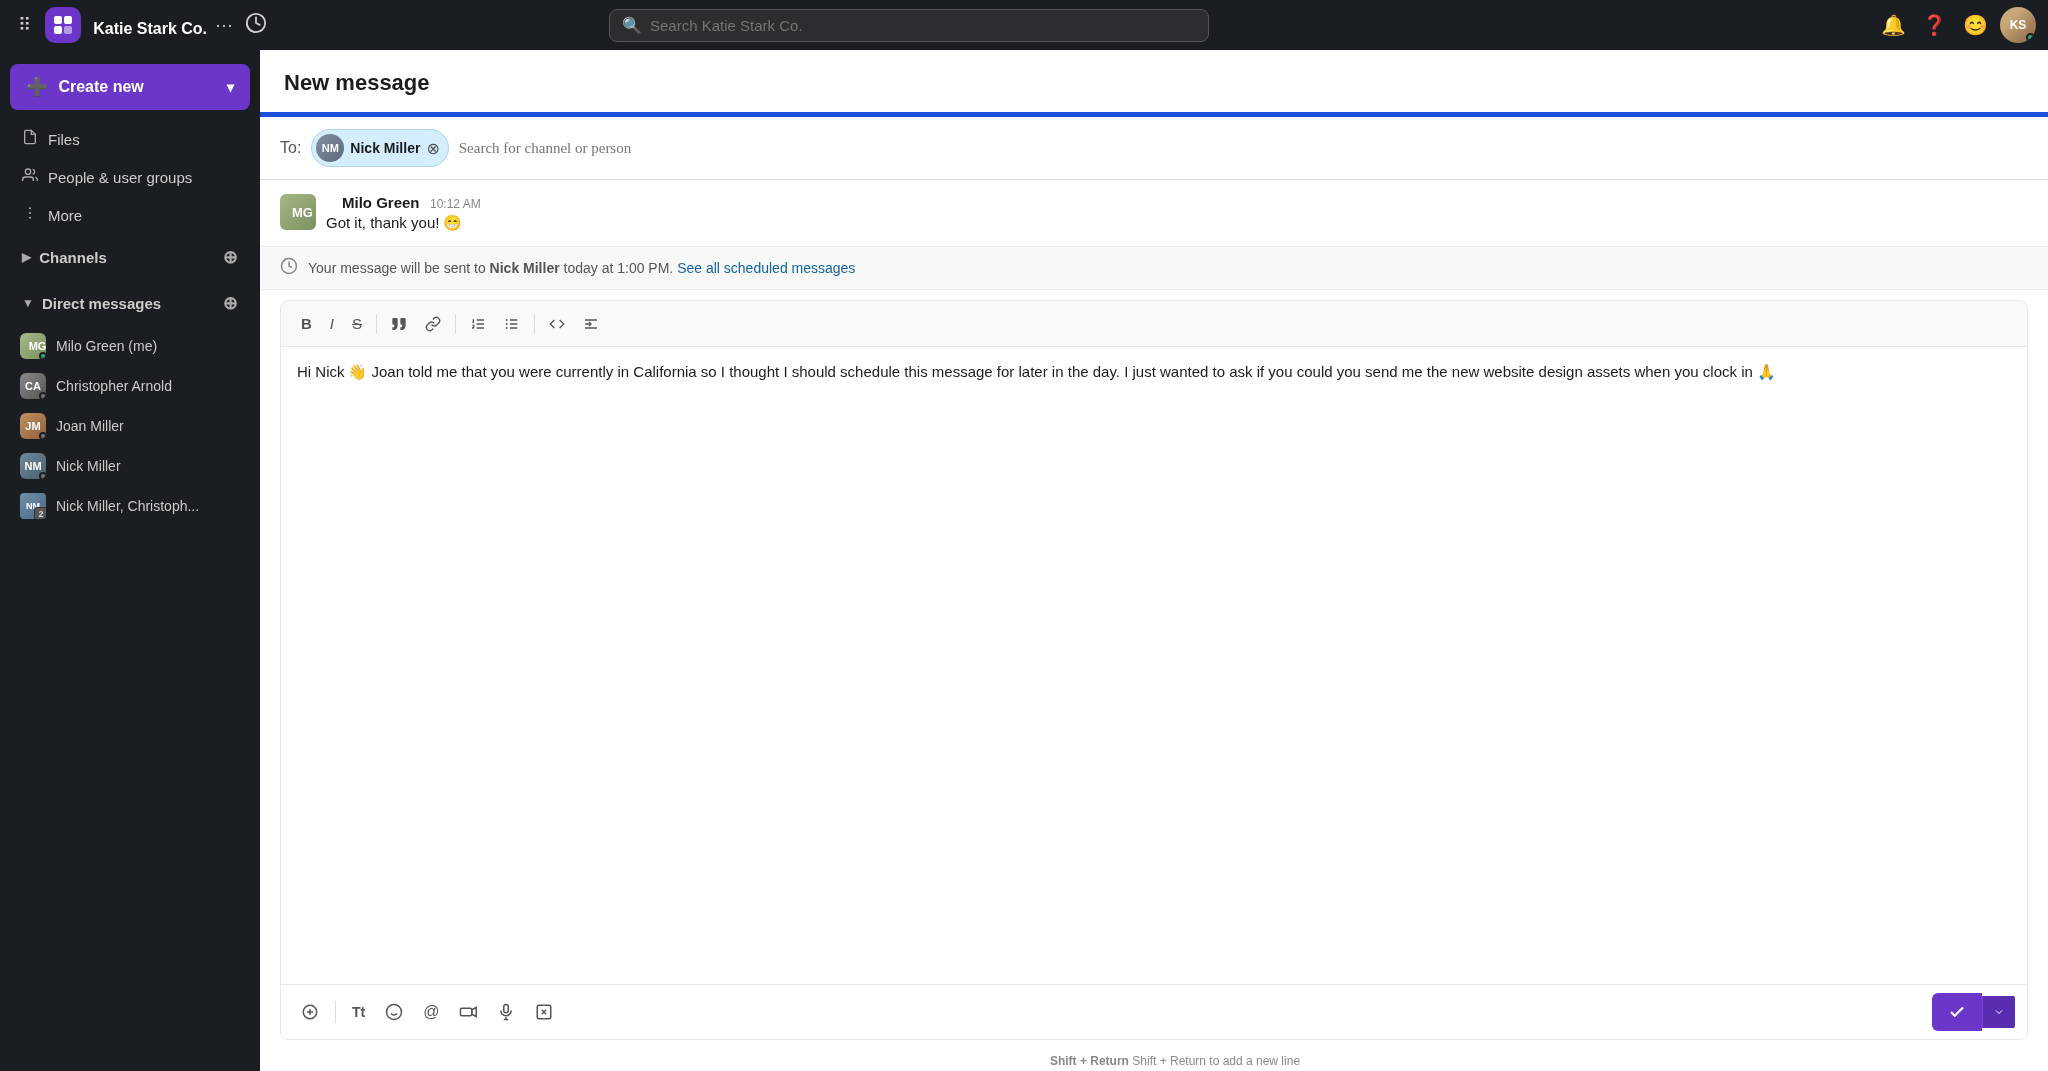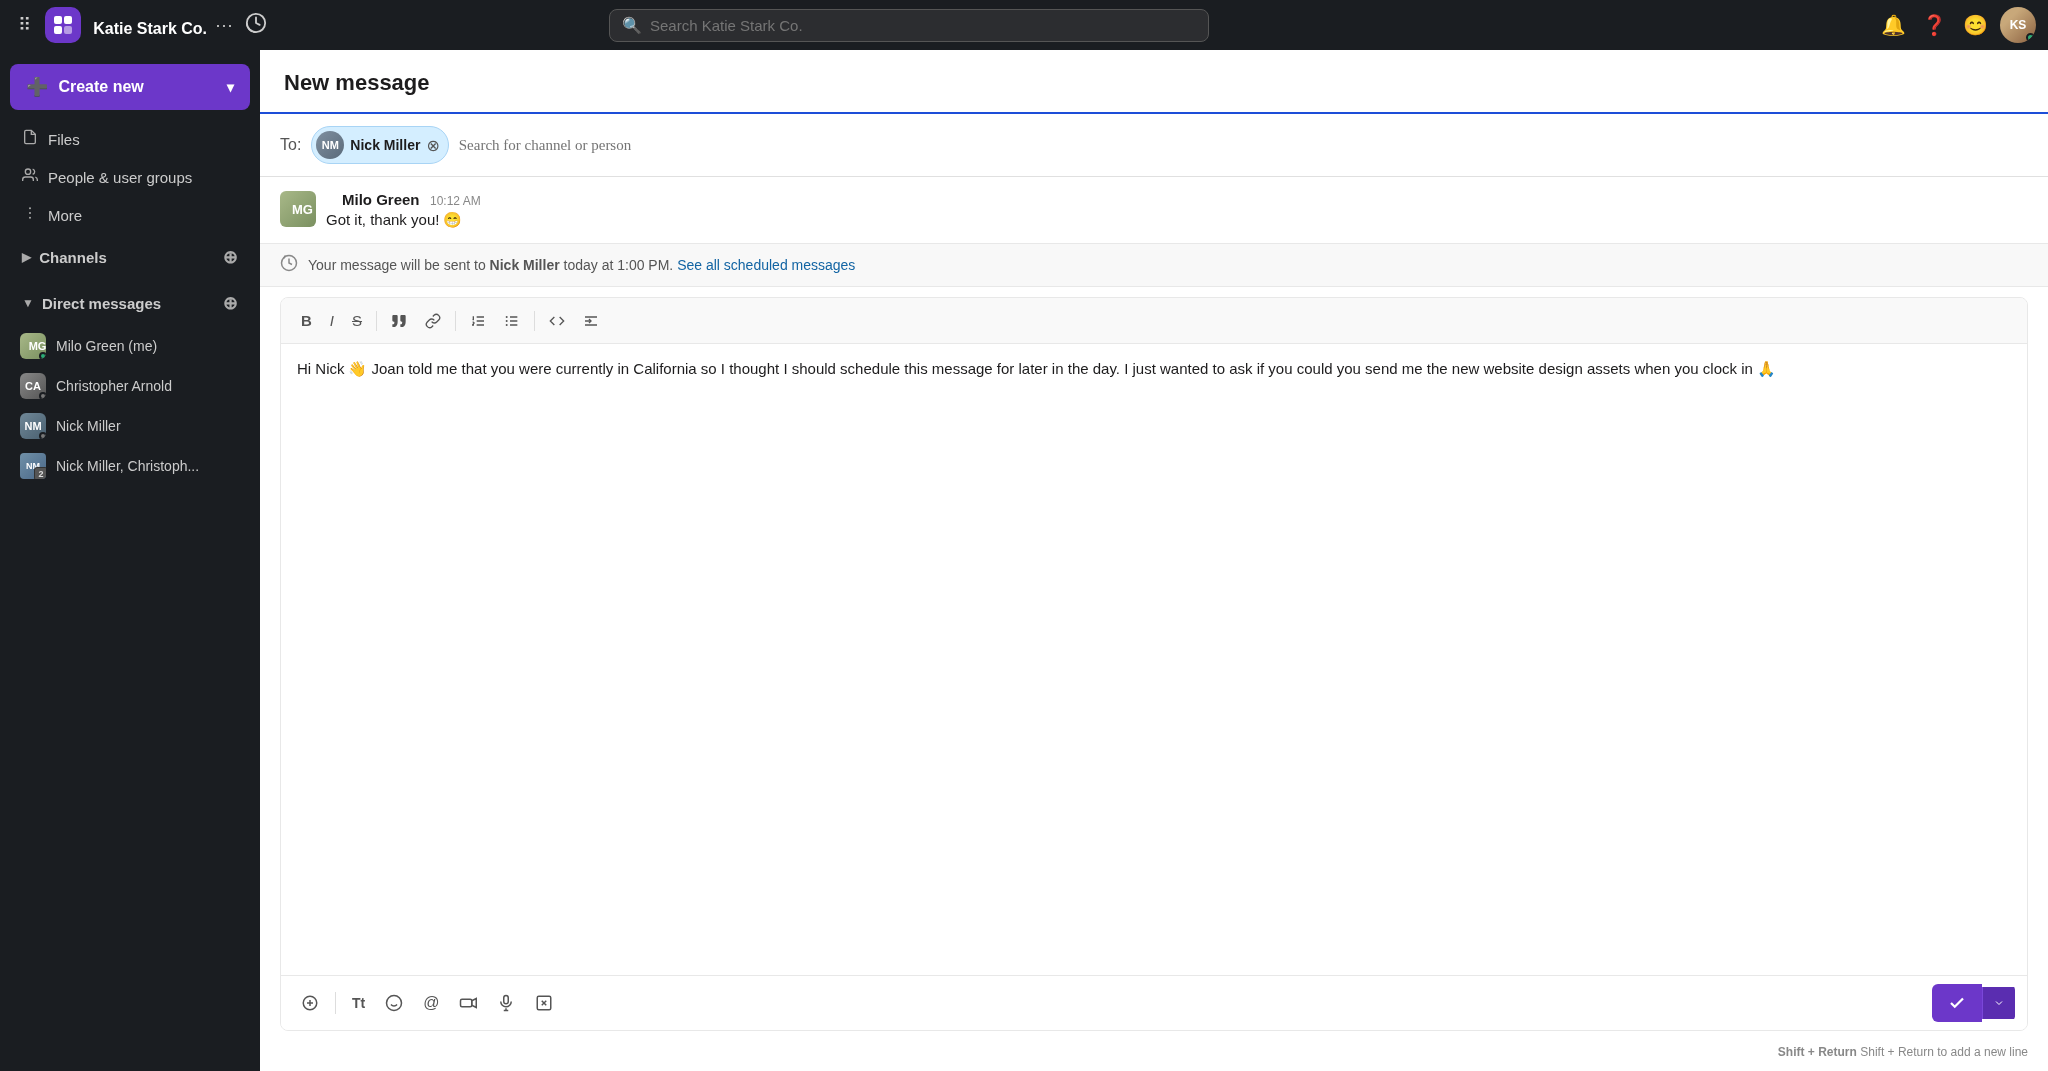--- a/index.html
+++ b/index.html
@@ -179,21 +179,21 @@
       flex: 1;
       background: white;
       display: flex;
       flex-direction: column;
       overflow: hidden;
     }
 
     
     .message-header {
       padding: 20px 24px 16px;
-      border-bottom: 2px solid #1d4ed8;
+      border-bottom: 5px solid #1d4ed8;
       flex-shrink: 0;
     }
     .message-header h1 { font-size: 22px; font-weight: 700; color: #1d1c1d; }
 
     
     .to-field {
       display: flex;
       align-items: center;
       padding: 12px 20px;
       border-bottom: 1px solid #e0e0e0;
@@ -345,24 +345,24 @@
       border: none;
       border-left: 1px solid #7a47d9;
       color: white;
       padding: 10px 10px;
       font-size: 13px;
       cursor: pointer;
       display: flex; align-items: center; justify-content: center;
     }
 
     .shift-return-hint {
-      text-align: right;
+      text-align: center;
       font-size: 12px;
       color: #888;
-      padding: 4px 20px 12px;
+      padding: 4px 20px 3px;
       flex-shrink: 0;
       margin-left: 42px;
     }
 
     
     .av-milo { background: linear-gradient(135deg, #a8b888 0%, #7a9060 100%); padding-left: 9px; }
     .av-christopher { background: linear-gradient(135deg, #888 0%, #555 100%); }
     .av-joan { background: linear-gradient(135deg, #c09060 0%, #906040 100%); }
     .av-nick { background: linear-gradient(135deg, #708898 0%, #4a6070 100%); }
     .av-nickg { background: linear-gradient(135deg, #7090a8 0%, #4a6888 100%); }
@@ -468,20 +468,27 @@
     </div>
 
     <div class="sidebar-dm-item">
       <div class="dm-avatar av-christopher">
         CA
         <div class="online-dot dot-gray"></div>
       </div>
       <span>Christopher Arnold</span>
     </div>
 
+    <div class="sidebar-dm-item">
+      <div class="dm-avatar av-joan">
+        JM
+        <div class="online-dot dot-gray"></div>
+      </div>
+      <span>Joan Miller</span>
+    </div>
 
     <div class="sidebar-dm-item">
       <div class="dm-avatar av-nick">
         NM
         <div class="online-dot dot-gray"></div>
       </div>
       <span>Nick Miller</span>
     </div>
 
     <div class="sidebar-dm-item">

